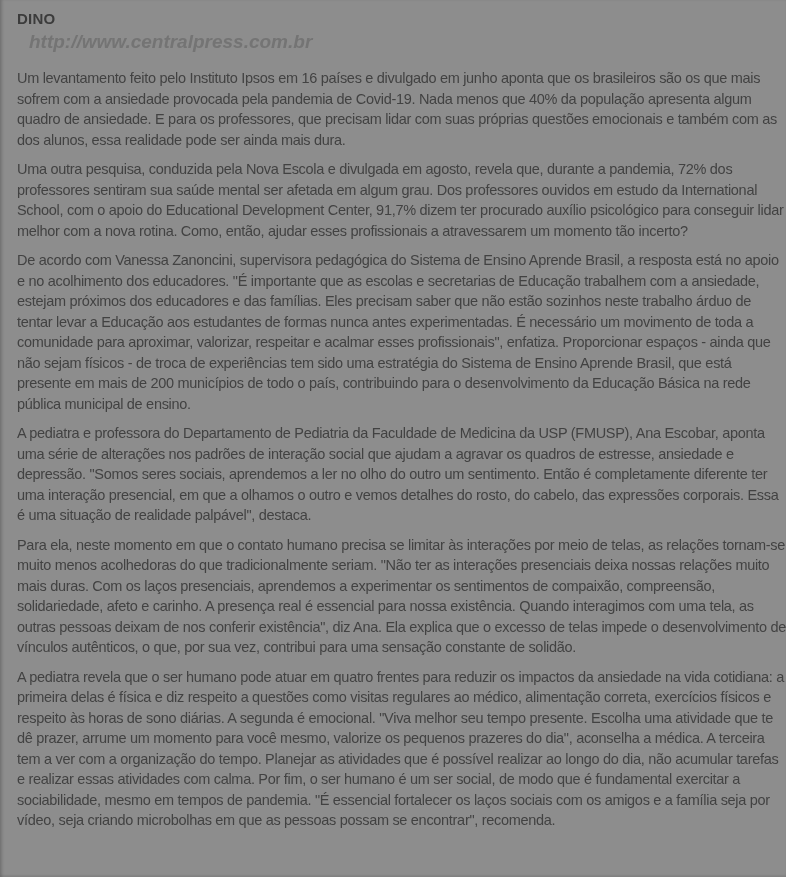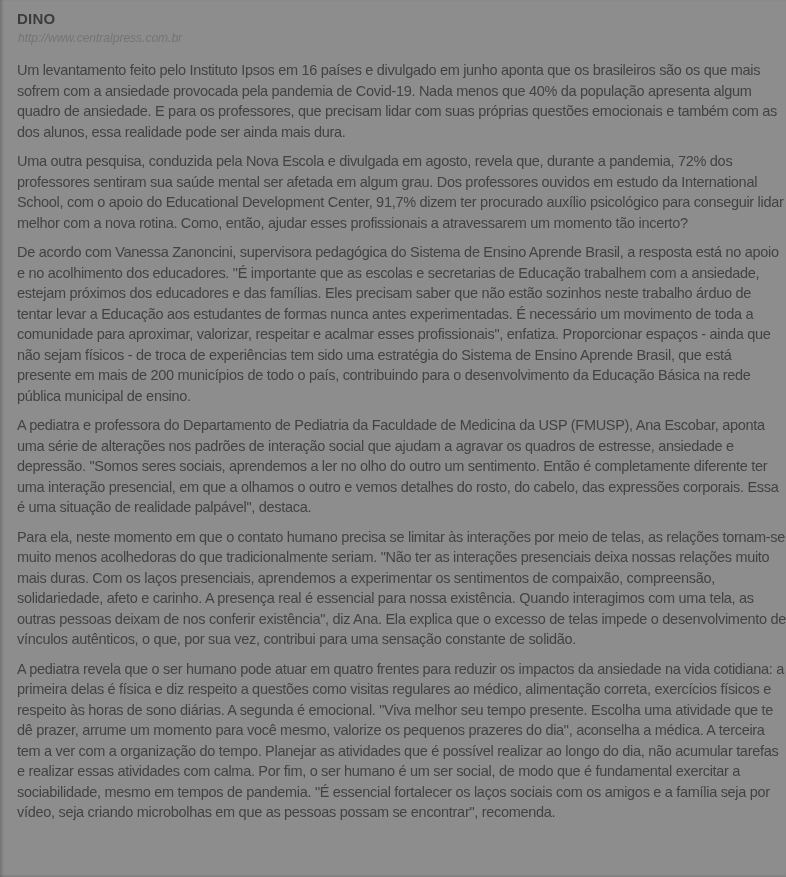--- a/index.html
+++ b/index.html
@@ -21,25 +21,26 @@
     padding: 10px 0 14px 17px;
   }
   .source-name {
     font-size: 15px;
     font-weight: bold;
     color: #3c3c3c;
     letter-spacing: 0.2px;
     margin: 0 0 4px 0;
   }
   .source-url {
-    font-size: 12px;
+    font-size: 19px;
     font-style: italic;
     color: #747474;
-    margin: 0 0 15px 1px;
+    margin: 0 0 15px 12px;
     cursor: pointer;
+    font-weight: bold;
   }
   .article-body p {
     font-size: 14.5px;
     line-height: 20.5px;
     letter-spacing: -0.3px;
     color: #424242;
     margin: 8px 0 9px 0;
     text-align: left;
   }
 </style>

